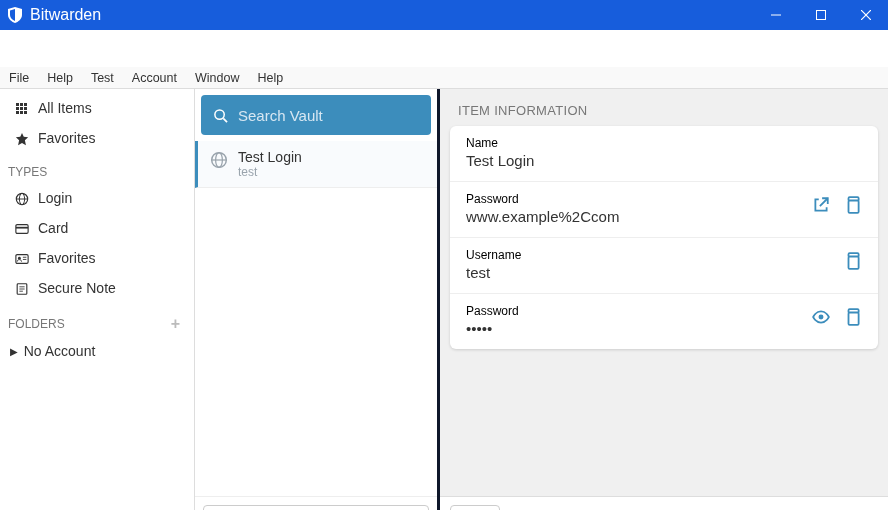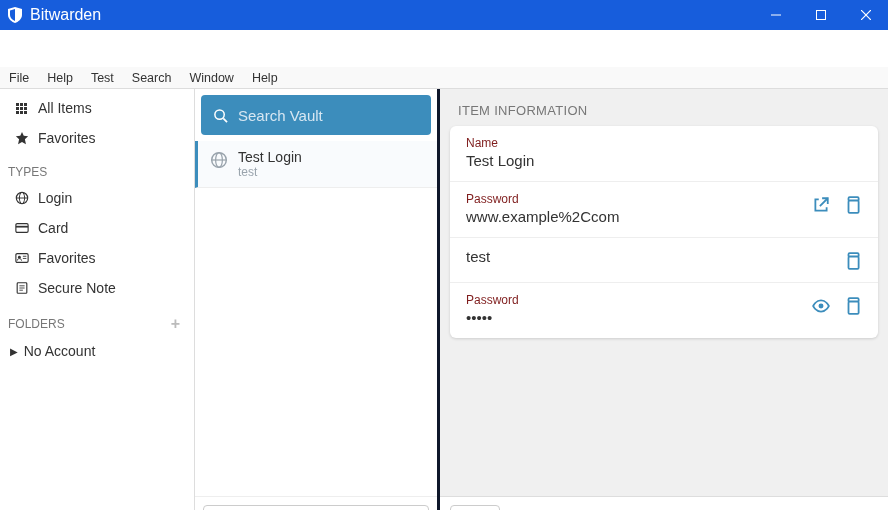--- a/index.html
+++ b/index.html
@@ -7,21 +7,21 @@
   .titlebar { height: 30px; background: #175ddc; display: flex; align-items: center; color: #fff; }
   .titlebar .app-icon { width: 16px; height: 16px; margin: 0 7px; }
   .titlebar .title { font-size: 16px; flex: 0 0 auto; }
   .titlebar .spacer { flex: 1; }
   .win-btn { width: 45px; height: 30px; display: flex; align-items: center; justify-content: center; }
   .win-btn svg { display: block; }
   .menubar { height: 22px; background: #f9f9f9; display: flex; align-items: center; border-bottom: 1px solid #ddd; font-size: 12.5px; color: #333; margin-top: 37px; }
   .menubar .menu-item { padding: 2px 9px; }
   .body { display: flex; height: calc(510px - 30px - 22px); }
   .sidebar { width: 195px; background: #fff; border-right: 1px solid #ddd; display: flex; flex-direction: column; font-size: 14px; color: #333; }
-  .sidebar .nav-item { display: flex; align-items: center; gap: 9px; padding: 7px 14px; cursor: pointer; }
+  .sidebar .nav-item { display: flex; align-items: flex-end; gap: 9px; padding: 7px 14px; cursor: pointer; }
   .sidebar .nav-item.active { background: #ffffff; }
   .sidebar .nav-item .ico { width: 15px; height: 15px; display:flex; align-items:center; justify-content:center; color:#333; }
   .sidebar .section-header { font-size: 12px; color: #777; padding: 12px 14px 4px 8px; display:flex; align-items:center; text-transform: uppercase; }
   .sidebar .section-header .plus { margin-left:auto; color:#bbb; font-size:16px; font-weight:bold; }
   .sidebar .folder-item { display:flex; align-items:center; gap:6px; padding: 6px 10px; }
   .list-col { width: 245px; background: #fff; border-right: 3px solid #0f172a; display:flex; flex-direction:column; }
   .search { background: #3c8dbc; color:#fff; height: 40px; display:flex; align-items:center; padding: 0 12px; gap:10px; margin: 6px; border-radius: 4px;}
   .search input { background: transparent; border: none; outline: none; color: #fff; font-size: 15px; width: 100%; }
   .search input::placeholder { color: #d7e7f2; }
   .list-item { display:flex; gap:10px; padding: 8px 12px; border-bottom: 1px solid #eee; border-left: 3px solid #3c8dbc; background:#f9fbfd; cursor:pointer;}
@@ -29,21 +29,21 @@
   .list-item .li-title { font-size: 14px; color:#333; }
   .list-item .li-sub { font-size: 12px; color:#9aa4ad; }
   .col-footer { margin-top:auto; padding: 8px; border-top:1px solid #eee; background:#fff; }
   .footer-btn { border:1px solid #ccc; border-radius:4px; height:34px; display:flex; align-items:center; justify-content:center; background:#fff; cursor:pointer; }
   .detail-col { flex:1; background:#f0f0f0; display:flex; flex-direction:column; }
   .detail-header { font-size: 13px; color:#777; padding: 14px 18px 8px; letter-spacing: .3px; }
   .card { background:#fff; margin: 0 10px; border-radius:6px; box-shadow: 0 1px 3px rgba(0,0,0,.15); }
   .field { padding: 10px 16px 12px; border-bottom:1px solid #eee; display:flex; align-items:flex-start; }
   .field:last-child { border-bottom:none; }
   .field .ftext { flex:1; }
-  .field .flabel { font-size: 12px; color:#7f1d1d; margin-bottom:2px; }
+  .field .flabel { font-size: 12px; color:#000000; margin-bottom:2px; }
   .field .fvalue { font-size: 15px; color:#333; }
   .field .actions { display:flex; gap:14px; align-items:center; padding-top:4px; }
   .field .actions .aicon { width:18px; height:18px; color:#3c8dbc; cursor:pointer; }
   .detail-footer { margin-top:auto; padding:8px 10px; border-top:1px solid #ddd; background:#fff; }
   .edit-btn { width:50px; height:34px; border:1px solid #ccc; border-radius:4px; display:flex; align-items:center; justify-content:center; background:#fff; cursor:pointer; }
   .all-icon { display:grid; grid-template-columns: repeat(3,3px); grid-gap:1px; }
   .all-icon span { width:3px; height:3px; background:#333; }
   svg { display:block; }
 </style>
 </head>
@@ -73,21 +73,21 @@
         <line x1="0" y1="0" x2="10" y2="10" stroke="#fff" stroke-width="1.2"></line>
         <line x1="10" y1="0" x2="0" y2="10" stroke="#fff" stroke-width="1.2"></line>
       </svg>
   </div>
 </div>
 
 <div class="menubar">
   <div class="menu-item">File</div>
   <div class="menu-item">Help</div>
   <div class="menu-item">Test</div>
-  <div class="menu-item">Search</div>
+  <div class="menu-item">Account</div>
   <div class="menu-item">Window</div>
   <div class="menu-item">Help</div>
 </div>
 
 <div class="body">
 
   <div class="sidebar">
     <div class="nav-item active" style="background:#fff; margin-top:4px;">
       <span class="ico">
         <span class="all-icon">
@@ -229,20 +229,21 @@
           <span class="aicon">
             <svg viewBox="0 0 16 16" width="18" height="18">
                 <rect x="4" y="4" width="9" height="11" rx="1" fill="none" stroke="#3c8dbc" stroke-width="1.6"></rect>
                 <path d="M4 4 V2 a1 1 0 0 1 1-1 h7 a1 1 0 0 1 1 1 v2" fill="none" stroke="#3c8dbc" stroke-width="1.6"></path>
               </svg>
           </span>
         </div>
       </div>
       <div class="field">
         <div class="ftext">
+          <div class="flabel">Username</div>
           <div class="fvalue">test</div>
         </div>
         <div class="actions">
           <span class="aicon">
             <svg viewBox="0 0 16 16" width="18" height="18">
                 <rect x="4" y="4" width="9" height="11" rx="1" fill="none" stroke="#3c8dbc" stroke-width="1.6"></rect>
                 <path d="M4 4 V2 a1 1 0 0 1 1-1 h7 a1 1 0 0 1 1 1 v2" fill="none" stroke="#3c8dbc" stroke-width="1.6"></path>
               </svg>
           </span>
         </div>

